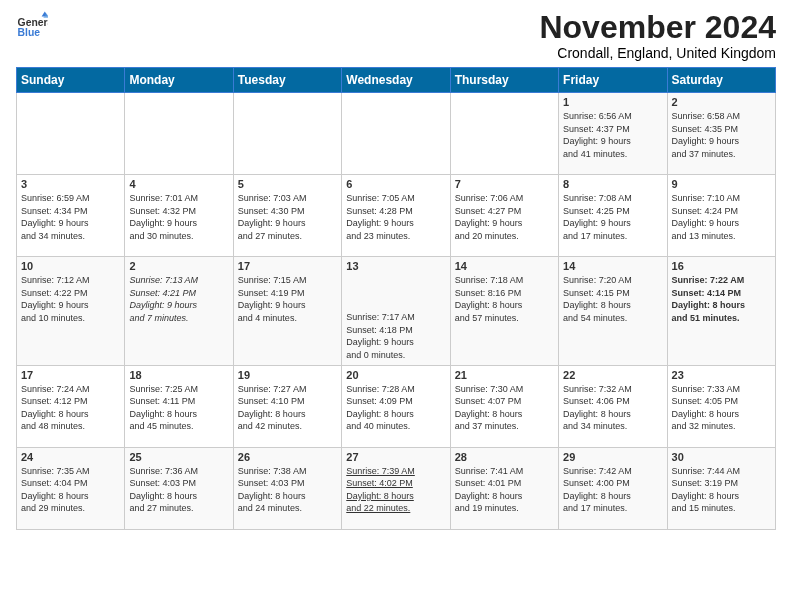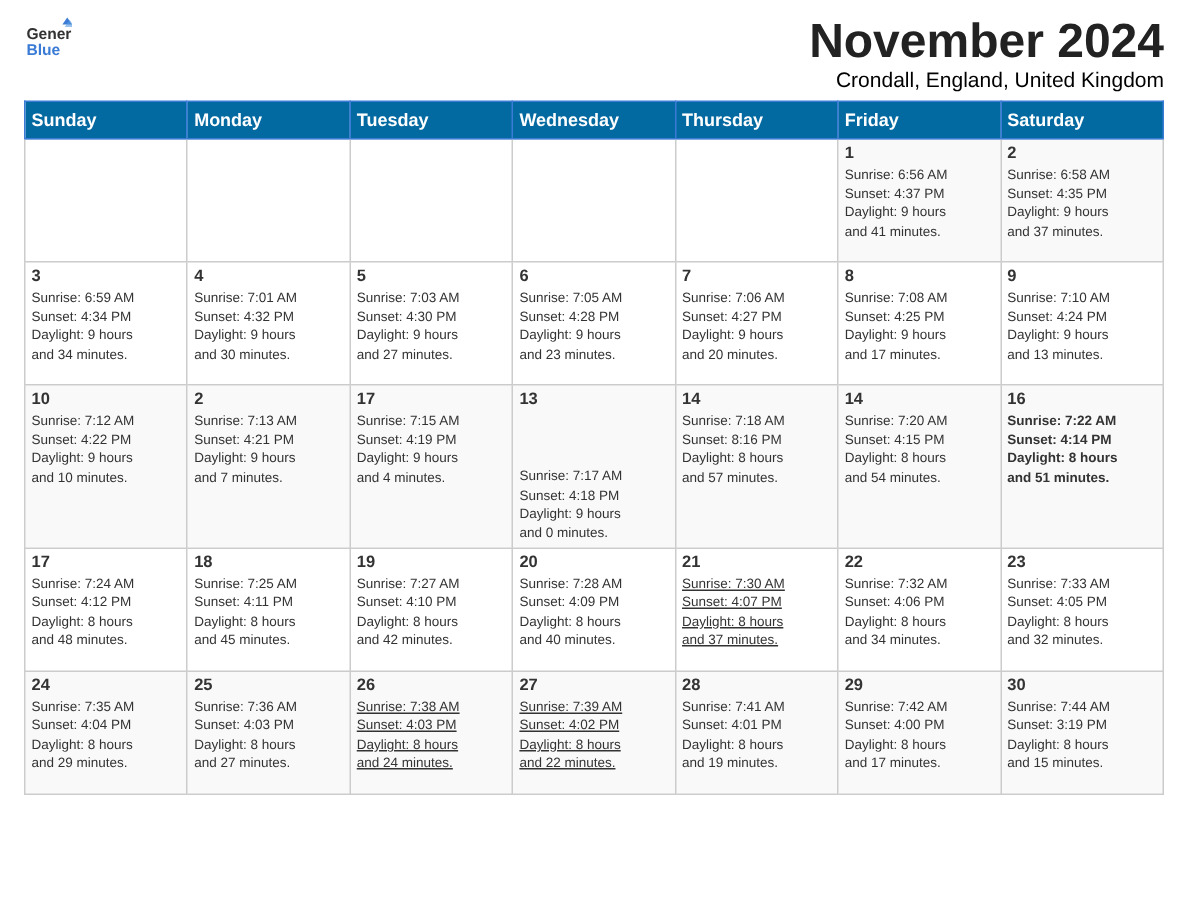--- a/index.html
+++ b/index.html
@@ -191,21 +191,21 @@
         <tr>
           <td>
             <div class="day-number">10</div>
             <div class="day-info" style="white-space: pre-line;">Sunrise: 7:12 AM
 Sunset: 4:22 PM
 Daylight: 9 hours
 and 10 minutes.</div>
           </td>
           <td>
             <div class="day-number">2</div>
-            <div class="day-info" style="white-space: pre-line;">Sunrise: 7:13 AM
+            <div class="day-info" style="white-space: pre-line; font-style: italic;">Sunrise: 7:13 AM
 Sunset: 4:21 PM
 Daylight: 9 hours
 and 7 minutes.</div>
           </td>
           <td>
             <div class="day-number">17</div>
             <div class="day-info" style="white-space: pre-line;">Sunrise: 7:15 AM
 Sunset: 4:19 PM
 Daylight: 9 hours
 and 4 minutes.</div>
@@ -263,21 +263,21 @@
           </td>
           <td>
             <div class="day-number">20</div>
             <div class="day-info" style="white-space: pre-line;">Sunrise: 7:28 AM
 Sunset: 4:09 PM
 Daylight: 8 hours
 and 40 minutes.</div>
           </td>
           <td>
             <div class="day-number">21</div>
-            <div class="day-info" style="white-space: pre-line; text-decoration: underline;">Sunrise: 7:30 AM
+            <div class="day-info" style="white-space: pre-line;">Sunrise: 7:30 AM
 Sunset: 4:07 PM
 Daylight: 8 hours
 and 37 minutes.</div>
           </td>
           <td>
             <div class="day-number">22</div>
             <div class="day-info" style="white-space: pre-line;">Sunrise: 7:32 AM
 Sunset: 4:06 PM
 Daylight: 8 hours
 and 34 minutes.</div>
@@ -300,21 +300,21 @@
           </td>
           <td>
             <div class="day-number">25</div>
             <div class="day-info" style="white-space: pre-line;">Sunrise: 7:36 AM
 Sunset: 4:03 PM
 Daylight: 8 hours
 and 27 minutes.</div>
           </td>
           <td>
             <div class="day-number">26</div>
-            <div class="day-info" style="white-space: pre-line; text-decoration: underline;">Sunrise: 7:38 AM
+            <div class="day-info" style="white-space: pre-line;">Sunrise: 7:38 AM
 Sunset: 4:03 PM
 Daylight: 8 hours
 and 24 minutes.</div>
           </td>
           <td>
             <div class="day-number">27</div>
             <div class="day-info" style="white-space: pre-line; text-decoration: underline;">Sunrise: 7:39 AM
 Sunset: 4:02 PM
 Daylight: 8 hours
 and 22 minutes.</div>

